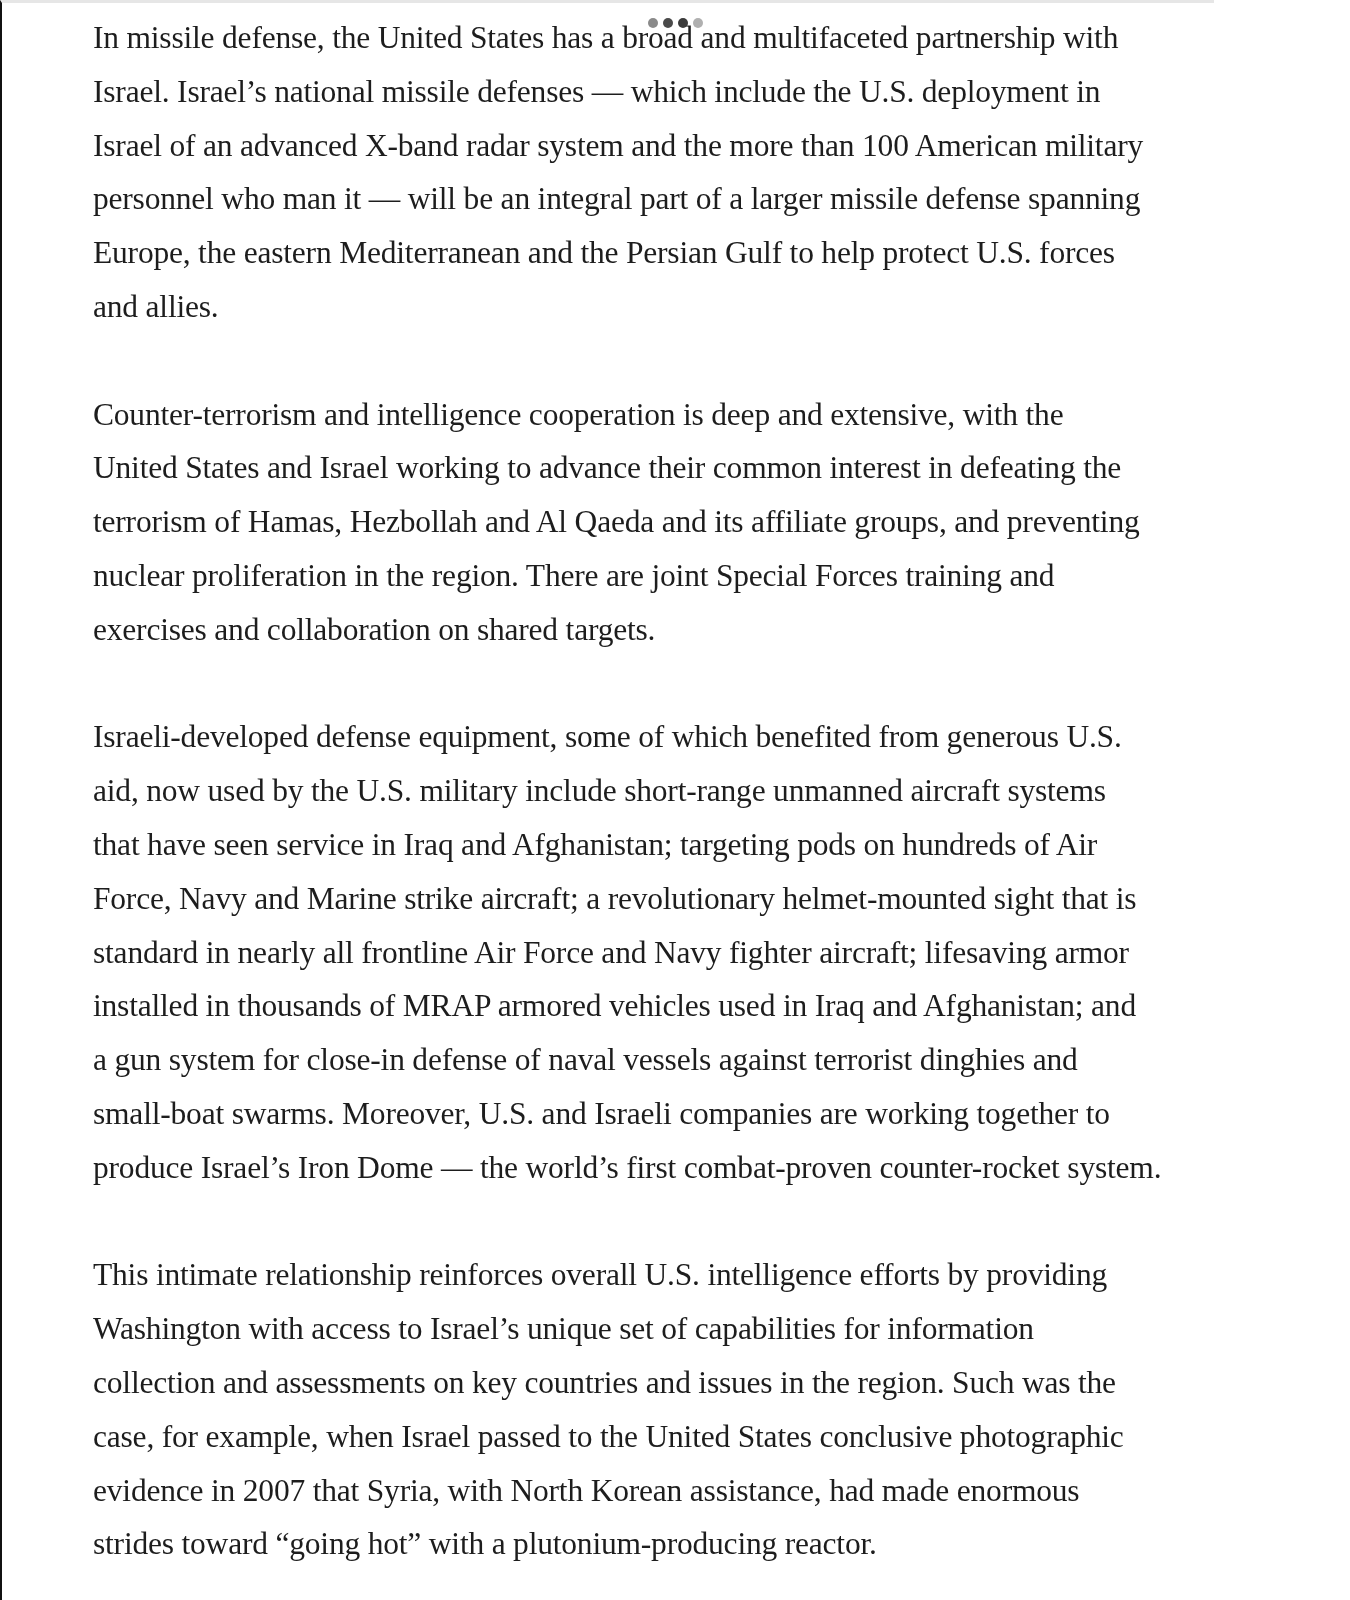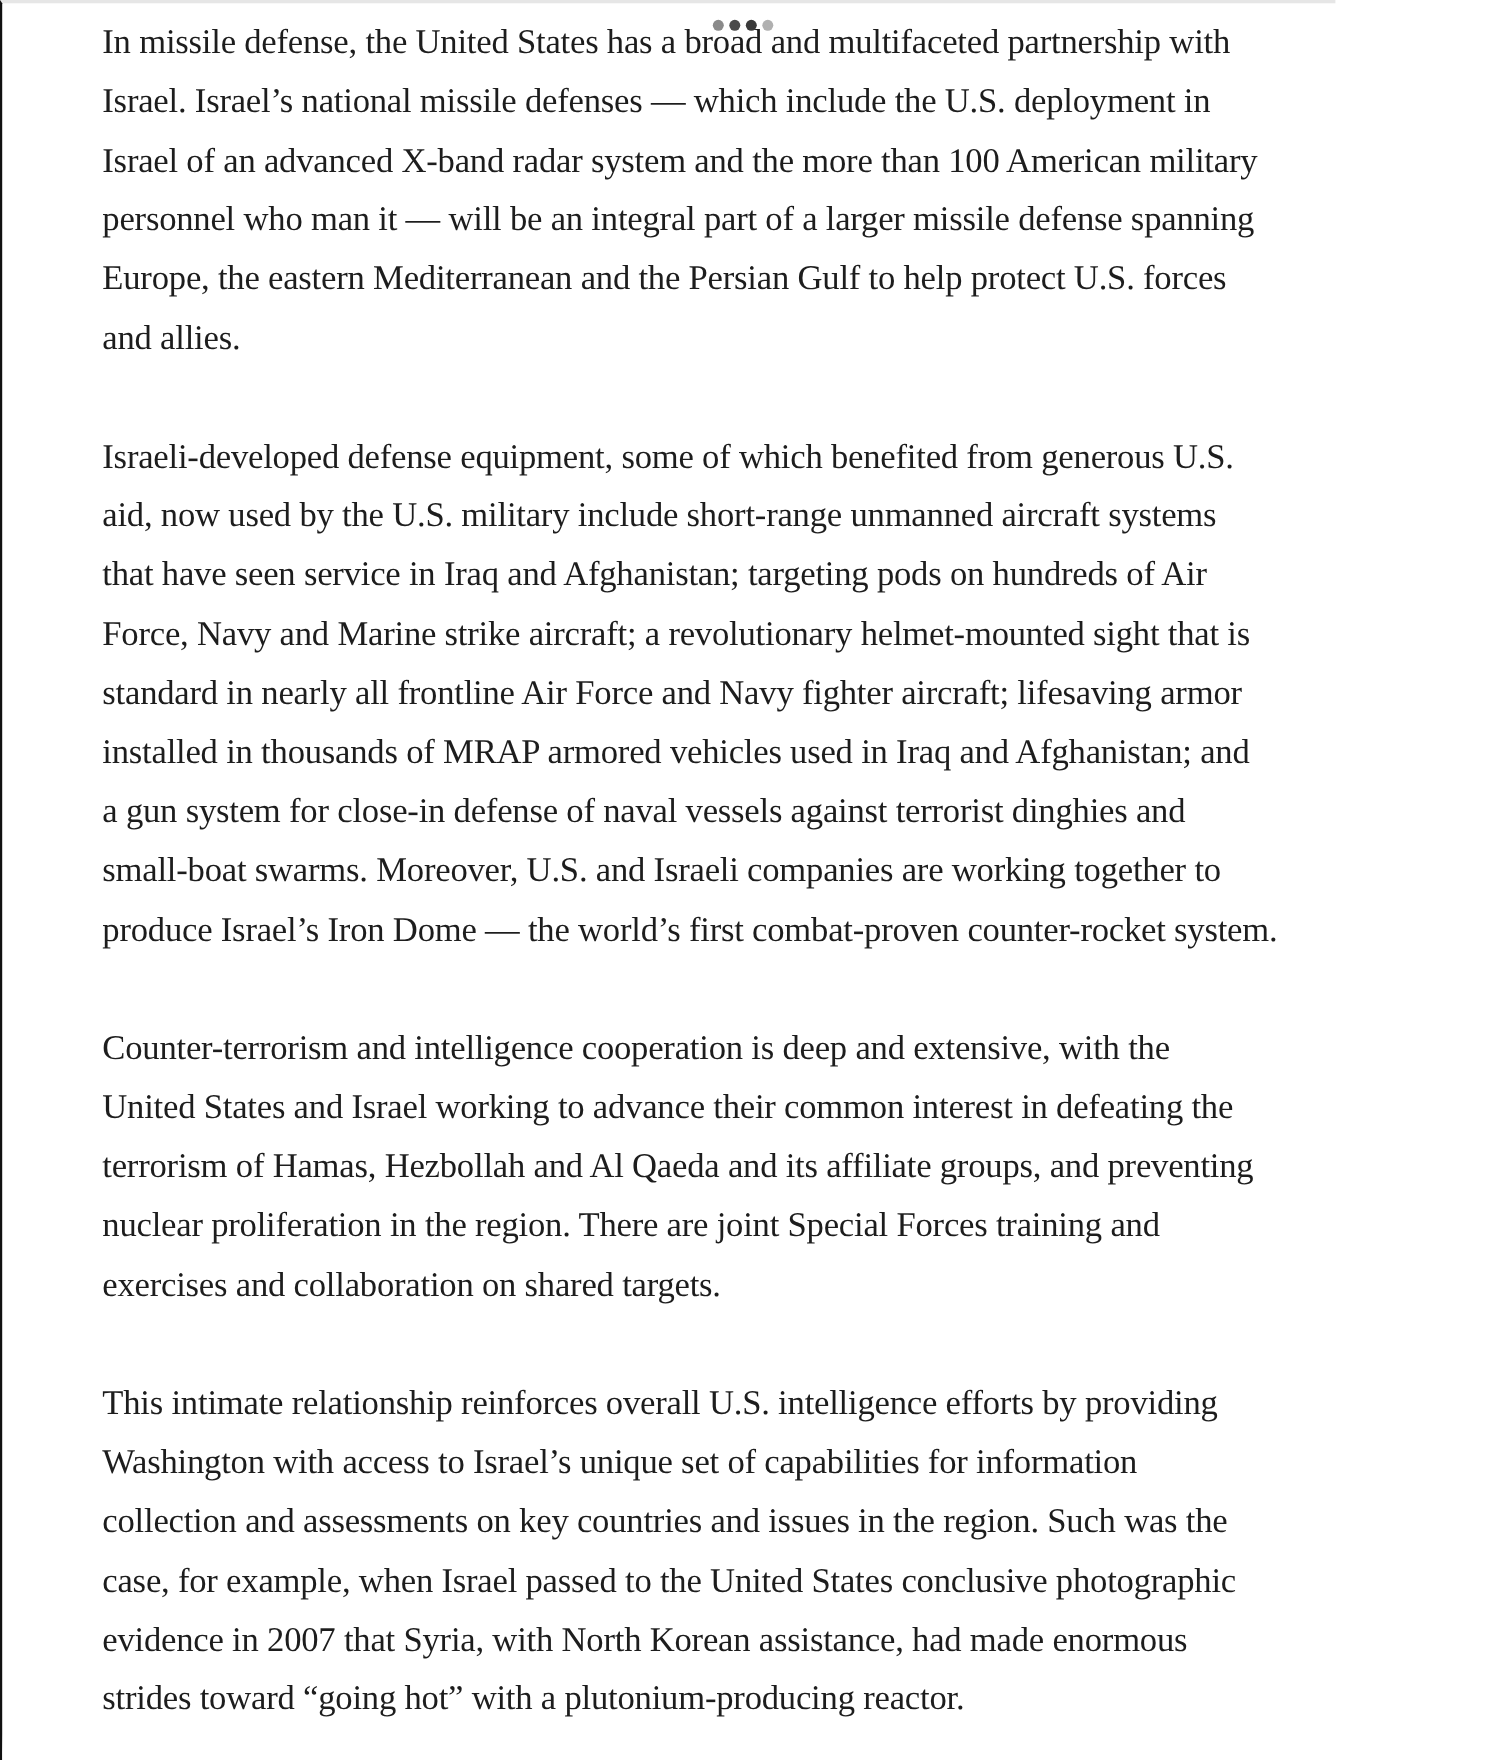--- a/index.html
+++ b/index.html
@@ -74,34 +74,34 @@
     <span style="background: rgb(176, 176, 176);"></span>
   </div>
 
   <div class="article">
     <p>In missile defense, the United States has a broad and multifaceted partnership with
 Israel. Israel’s national missile defenses — which include the U.S. deployment in
 Israel of an advanced X-band radar system and the more than 100 American military
 personnel who man it — will be an integral part of a larger missile defense spanning
 Europe, the eastern Mediterranean and the Persian Gulf to help protect U.S. forces
 and allies.</p>
+    <p>Counter-terrorism and intelligence cooperation is deep and extensive, with the
+United States and Israel working to advance their common interest in defeating the
+terrorism of Hamas, Hezbollah and Al Qaeda and its affiliate groups, and preventing
+nuclear proliferation in the region. There are joint Special Forces training and
+exercises and collaboration on shared targets.</p>
     <p>Israeli-developed defense equipment, some of which benefited from generous U.S.
 aid, now used by the U.S. military include short-range unmanned aircraft systems
 that have seen service in Iraq and Afghanistan; targeting pods on hundreds of Air
 Force, Navy and Marine strike aircraft; a revolutionary helmet-mounted sight that is
 standard in nearly all frontline Air Force and Navy fighter aircraft; lifesaving armor
 installed in thousands of MRAP armored vehicles used in Iraq and Afghanistan; and
 a gun system for close-in defense of naval vessels against terrorist dinghies and
 small-boat swarms. Moreover, U.S. and Israeli companies are working together to
 produce Israel’s Iron Dome — the world’s first combat-proven counter-rocket system.</p>
-    <p>Counter-terrorism and intelligence cooperation is deep and extensive, with the
-United States and Israel working to advance their common interest in defeating the
-terrorism of Hamas, Hezbollah and Al Qaeda and its affiliate groups, and preventing
-nuclear proliferation in the region. There are joint Special Forces training and
-exercises and collaboration on shared targets.</p>
     <p class="clipped">This intimate relationship reinforces overall U.S. intelligence efforts by providing
 Washington with access to Israel’s unique set of capabilities for information
 collection and assessments on key countries and issues in the region. Such was the
 case, for example, when Israel passed to the United States conclusive photographic
 evidence in 2007 that Syria, with North Korean assistance, had made enormous
 strides toward “going hot” with a plutonium-producing reactor.</p>
   </div>
 
   <div class="fade-bottom"></div>
 </div>

